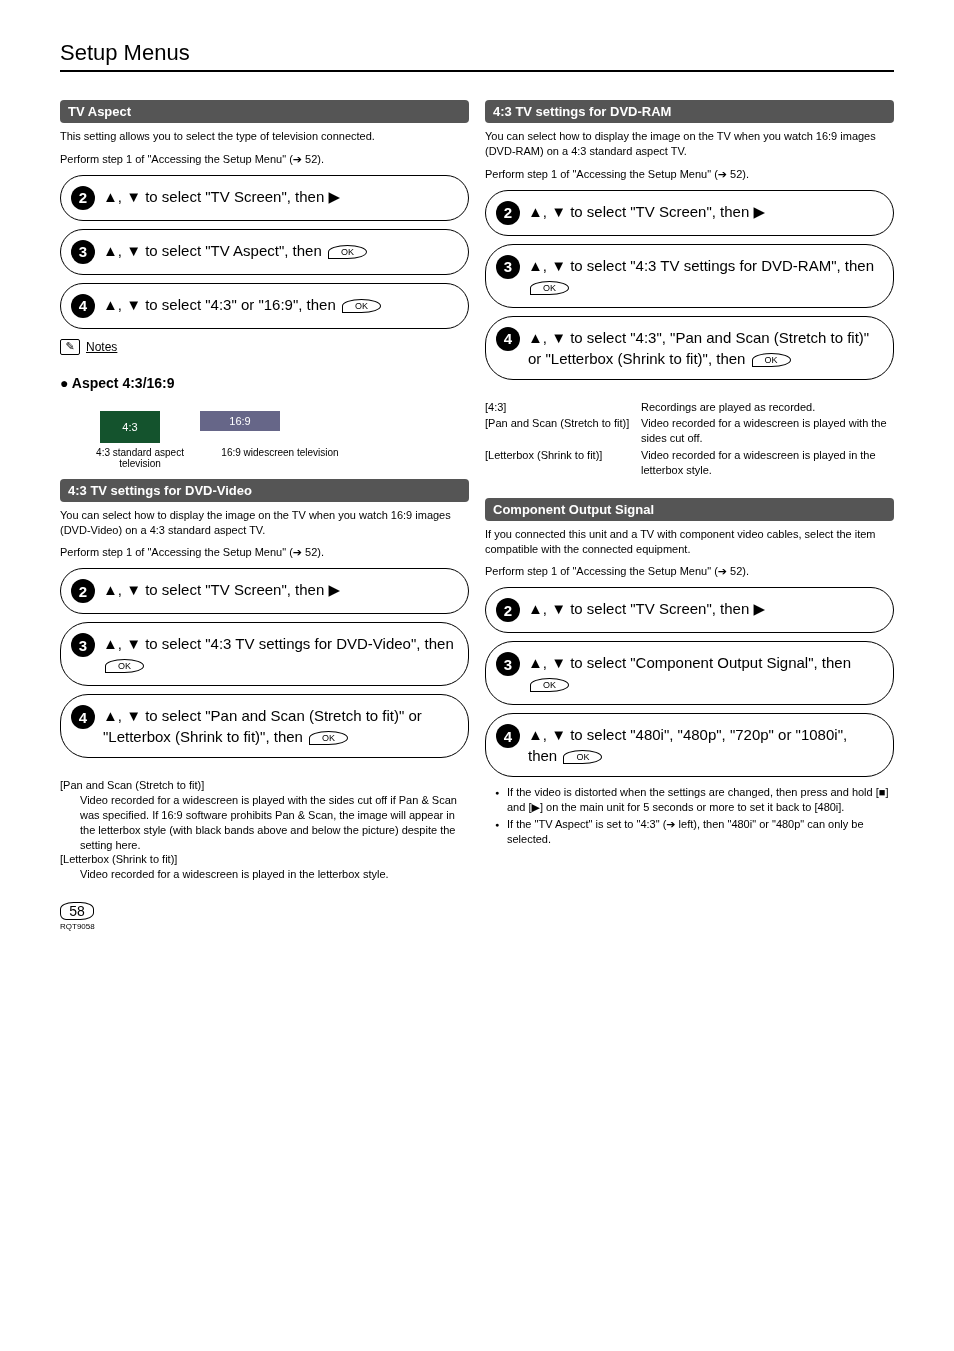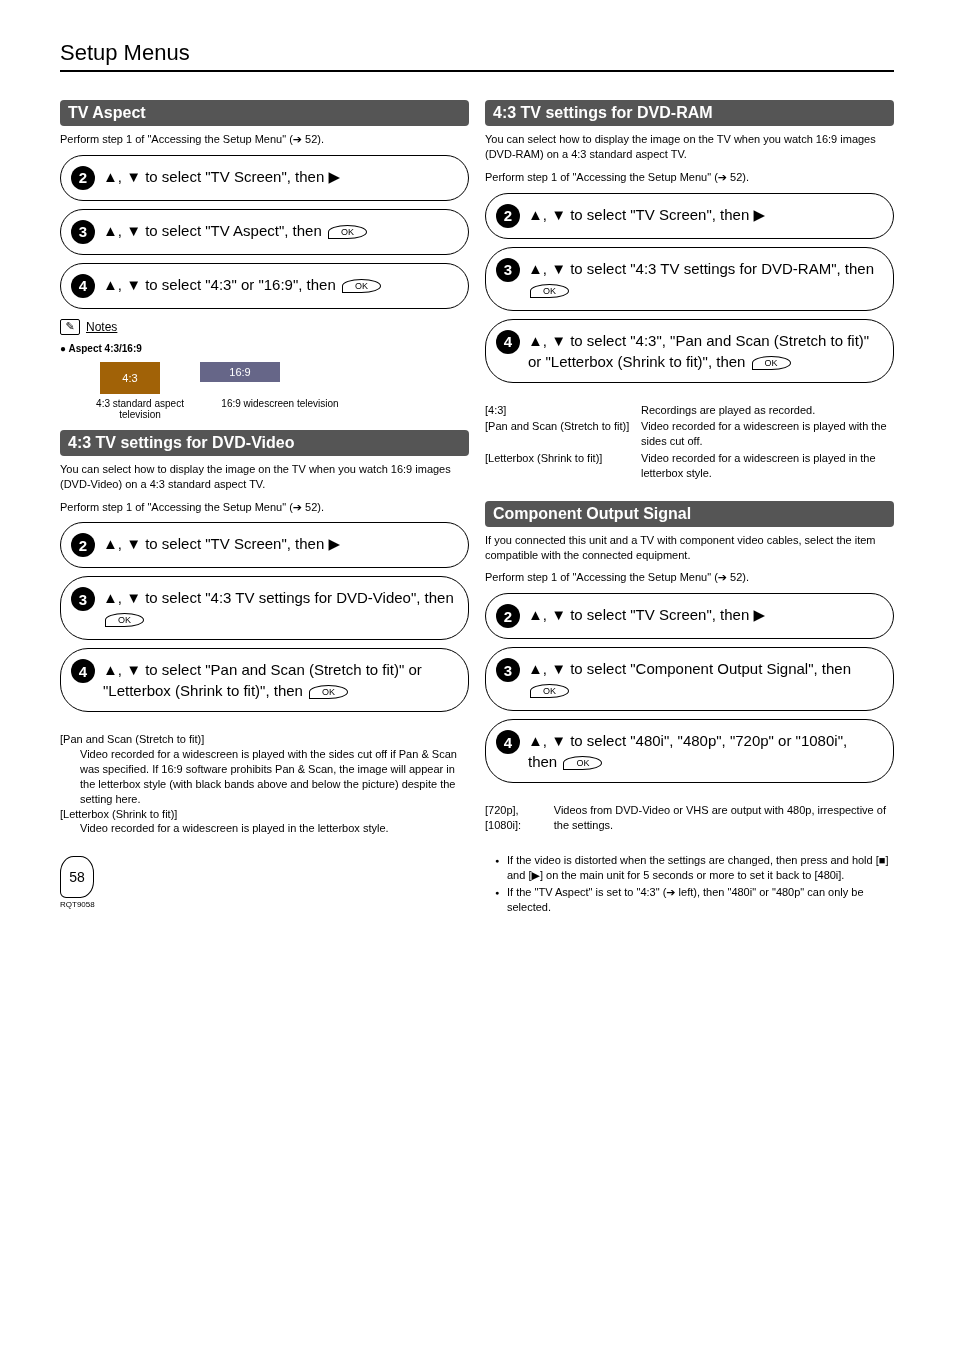--- a/index.html
+++ b/index.html
@@ -1,55 +1,56 @@
 <!DOCTYPE html>
 <html><head>
 <meta charset="utf-8">
 <style>
   * { box-sizing: border-box; margin: 0; padding: 0; }
   body { font-family: Arial, Helvetica, sans-serif; font-size: 12px; color: #000; background: #fff; width: 954px; margin: 0 auto; padding: 40px 60px; }
   .page-title { font-size: 22px; font-weight: normal; margin-bottom: 4px; }
   .title-underline { border-bottom: 2px solid #000; margin-bottom: 18px; }
   .cols { display: flex; gap: 16px; }
   .col { flex: 1; }
-  .section-heading { background: #555; color: #fff; font-weight: bold; padding: 4px 8px; border-radius: 4px; margin: 10px 0 6px 0; font-size: 16px; }
+  .section-heading { background: #555; color: #fff; font-weight: bold; padding: 4px 8px; border-radius: 4px; margin: 10px 0 6px 0; font-size: 13px; }
   .intro { font-size: 11px; line-height: 1.35; margin-bottom: 8px; }
   .step-box { border: 1px solid #000; border-radius: 28px; padding: 10px 14px 10px 10px; margin: 8px 0; display: flex; align-items: flex-start; gap: 8px; position: relative; }
   .num-circle { min-width: 24px; height: 24px; border-radius: 50%; background: #000; color: #fff; font-weight: bold; font-size: 15px; display: flex; align-items: center; justify-content: center; }
   .step-text { font-size: 15px; line-height: 1.4; flex: 1; }
   .ok-icon { display: inline-block; border: 1px solid #000; border-radius: 50% 50% 50% 0; padding: 0 12px; font-size: 9px; line-height: 12px; vertical-align: middle; margin: 0 2px; }
   .notes-head { display: flex; align-items: center; gap: 6px; margin-top: 10px; }
   .notes-icon { width: 20px; height: 16px; border: 1px solid #000; border-radius: 2px; display: flex; align-items: center; justify-content: center; font-size: 11px; }
   .notes-label { font-size: 12px; text-decoration: underline; }
-  .aspect-label { font-weight: bold; font-size: 10px; margin: 8px 0; }
+  .aspect-label { font-weight: bold; font-size: 14px; margin: 20px 0; }
   .aspect-row { display: flex; gap: 40px; margin: 6px 0 4px 40px; }
-  .aspect-box43 { width: 60px; height: 32px; background: #a16207; color: #fff; display: flex; align-items: center; justify-content: center; font-size: 11px; }
+  .aspect-box43 { width: 60px; height: 32px; background: #14532d; color: #fff; display: flex; align-items: center; justify-content: center; font-size: 11px; }
   .aspect-box169 { width: 80px; height: 20px; background: #668; color: #fff; display: flex; align-items: center; justify-content: center; font-size: 11px; }
   .aspect-caps { display: flex; gap: 20px; font-size: 10px; margin-left: 20px; }
   .aspect-caps div { width: 120px; text-align: center; }
   ul.bullets { list-style: none; margin: 6px 0 6px 12px; font-size: 11px; line-height: 1.35; }
   ul.bullets li { position: relative; padding-left: 10px; margin-bottom: 2px; }
   ul.bullets li::before { content: "●"; position: absolute; left: -2px; font-size: 7px; top: 3px; }
   .def-table { font-size: 11px; margin: 20px 0; line-height: 1.35; }
   .def-row { display: flex; gap: 6px; margin-bottom: 2px; }
   .def-key { min-width: 150px; }
   .def-key-w { min-width: 58px; }
-  .page-num { width: 34px; height: 42px; border: 1.5px solid #000; border-radius: 40% 40% 40% 6px; display: flex; align-items: center; justify-content: center; font-size: 14px; margin-top: 1px; }
+  .page-num { width: 34px; height: 18px; border: 1.5px solid #000; border-radius: 40% 40% 40% 6px; display: flex; align-items: center; justify-content: center; font-size: 14px; margin-top: 1px; }
   .rqt { font-size: 8px; margin-top: 2px; }
 </style>
 </head>
 <body>
 
 <div class="page-title">Setup Menus</div>
 <div class="title-underline"></div>
 
 <div class="cols">
 
   <div class="col">
     <div class="section-heading">TV Aspect</div>
+    <div class="intro">This setting allows you to select the type of television connected.</div>
     <div class="intro">Perform step 1 of "Accessing the Setup Menu" (➔ 52).</div>
 
     <div class="step-box">
       <div class="num-circle">2</div>
       <div class="step-text">▲, ▼ to select "TV Screen", then ▶</div>
     </div>
     <div class="step-box">
       <div class="num-circle">3</div>
       <div class="step-text"><span>▲, ▼ to select "TV Aspect", then </span><span class="ok-icon">OK</span></div>
     </div>
@@ -143,24 +144,18 @@
     </div>
     <div class="step-box">
       <div class="num-circle">3</div>
       <div class="step-text"><span>▲, ▼ to select "Component Output Signal", then </span><span class="ok-icon">OK</span></div>
     </div>
     <div class="step-box">
       <div class="num-circle">4</div>
       <div class="step-text"><span>▲, ▼ to select "480i", "480p", "720p" or "1080i", then </span><span class="ok-icon">OK</span></div>
     </div>
 
-    <div class="def-table">
-      <div class="def-row">
-          <div class="def-key-w">[720p], [1080i]:</div>
-          <div>Videos from DVD-Video or VHS are output with 480p, irrespective of the settings.</div>
-        </div>
-    </div>
     <ul class="bullets">
       <li>If the video is distorted when the settings are changed, then press and hold [■] and [▶] on the main unit for 5 seconds or more to set it back to [480i].</li>
       <li>If the "TV Aspect" is set to "4:3" (➔ left), then "480i" or "480p" can only be selected.</li>
     </ul>
   </div>
 </div>
 
 </body></html>

